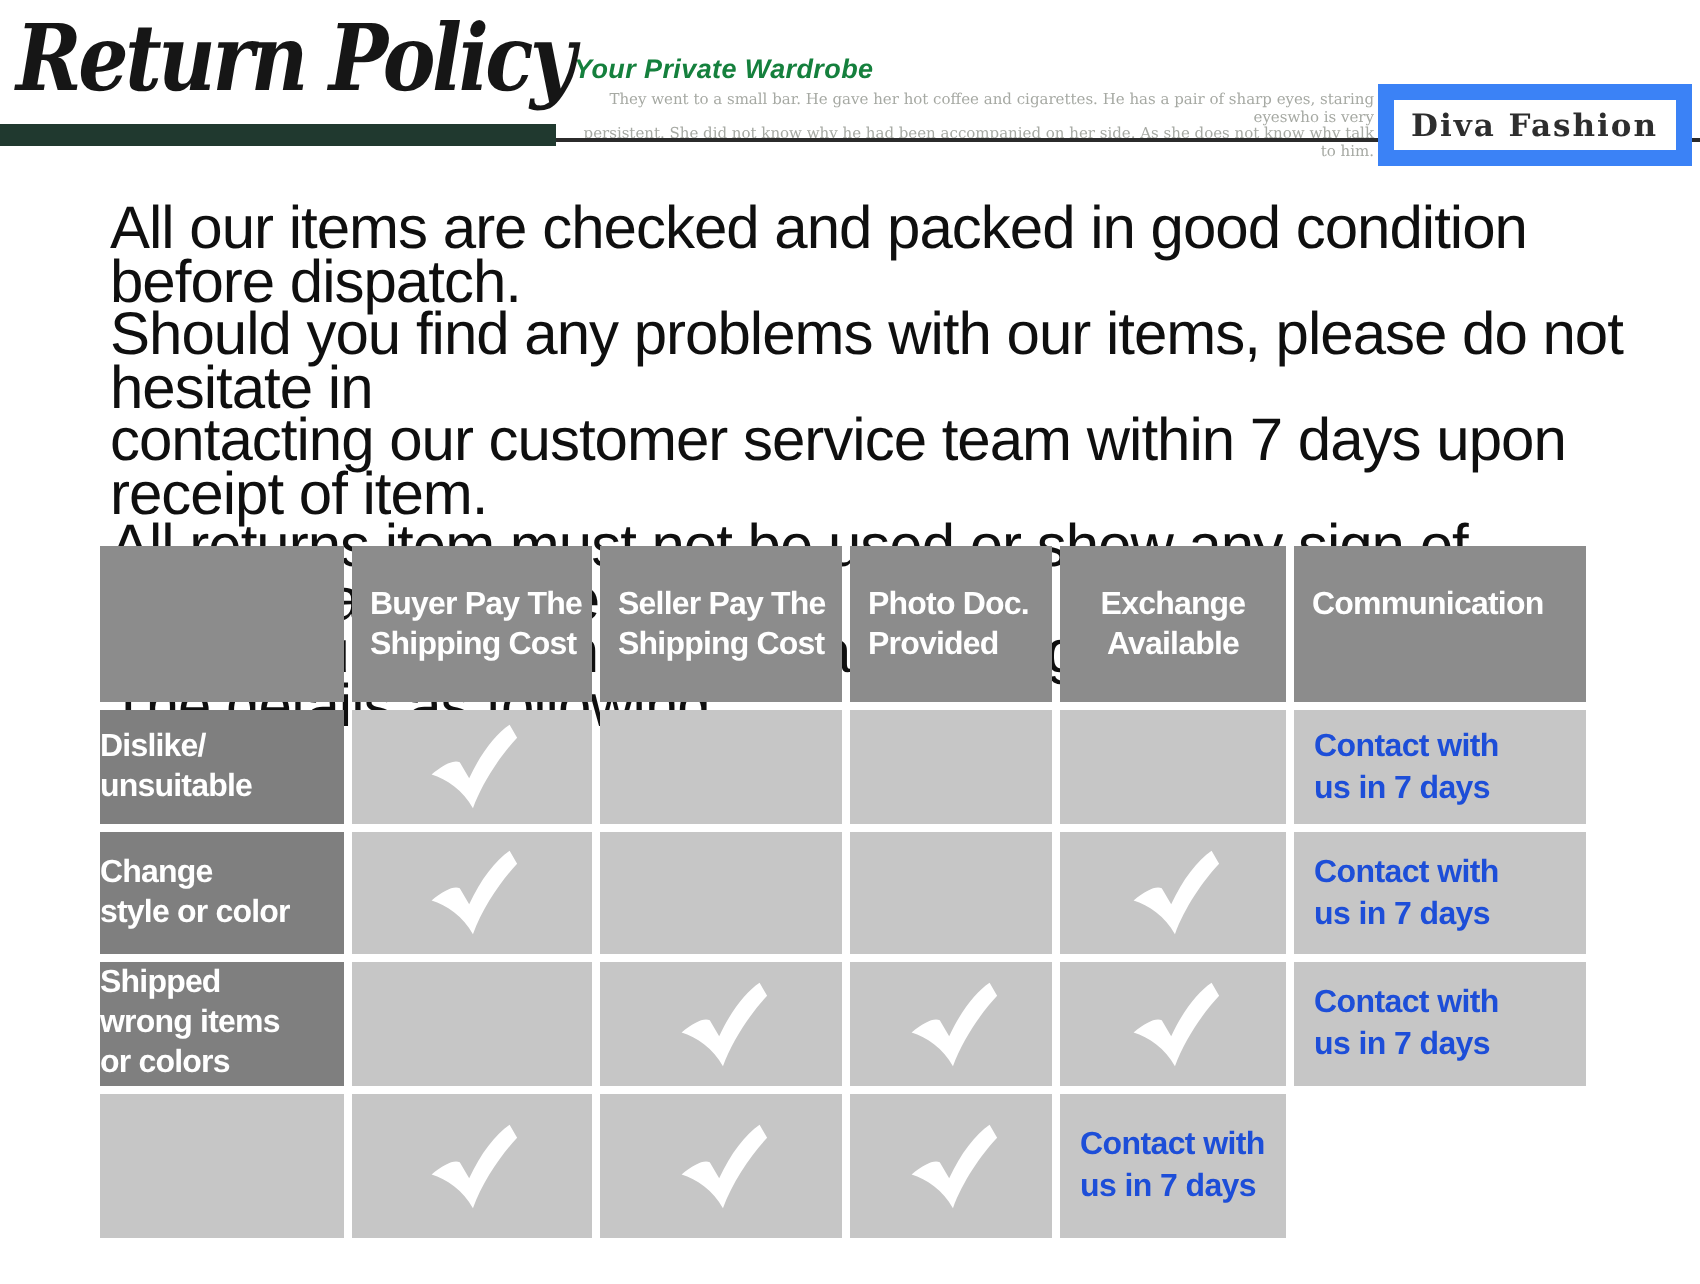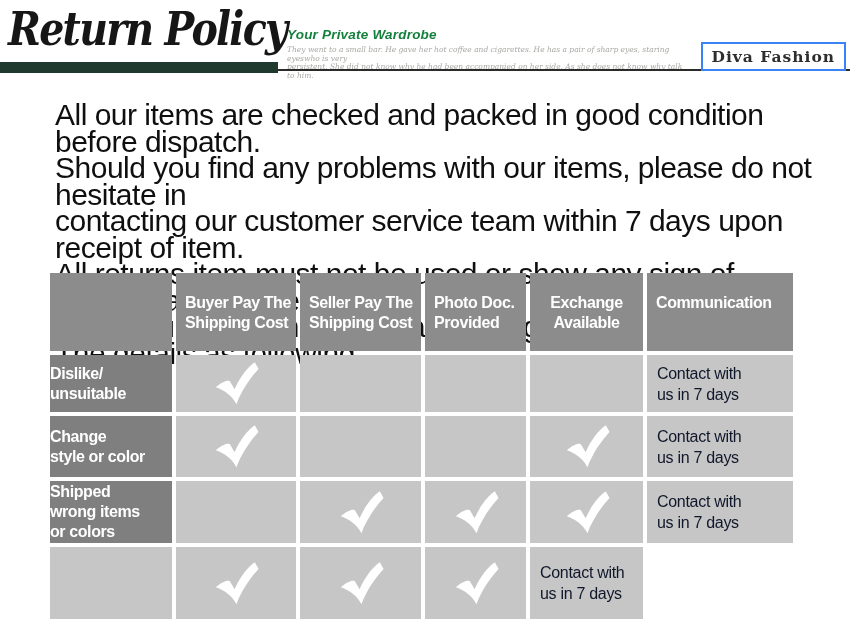--- a/index.html
+++ b/index.html
@@ -11,24 +11,24 @@
          font-family:"DejaVu Serif",serif;font-style:italic;font-weight:bold;
          font-size:46px;color:#161616;letter-spacing:-2px;line-height:1;
          transform:scaleX(0.86);transform-origin:left top;white-space:nowrap;}
   #green-bar{position:absolute;left:0;top:62px;width:278px;height:11px;z-index:1;
              background:var(--green,#20392f);}
   #thin-rule{position:absolute;left:278px;top:69px;width:572px;height:2px;z-index:1;
              background:var(--rule,#2b2b2b);}
   #tagline{position:absolute;left:287px;top:27px;font-size:13.5px;font-style:italic;
            font-weight:bold;color:#15803d;letter-spacing:0.2px;}
   #filler{position:absolute;left:287px;top:46px;width:400px;
-          font-family:"DejaVu Serif",serif;font-style:italic;font-size:7.5px;
-          line-height:8.5px;color:#a6a9a3;white-space:pre-line;}
+          font-family:"DejaVu Serif",serif;font-size:7.5px;
+          line-height:8.5px;color:#a6a9a3;white-space:pre-line;text-align:right;}
   #brand-box{position:absolute;right:4px;top:42px;z-index:2;background:#fff;
-             border:2px solid #3b82f6;padding:3px 9px;
+             border:8px solid #3b82f6;padding:3px 9px;
              font-family:"DejaVu Serif",serif;font-weight:bold;font-size:15.5px;
              letter-spacing:1px;color:#2e2e2e;white-space:nowrap;}
 
   
   #intro{position:absolute;left:55px;top:102px;width:760px;
          font-size:30px;line-height:26.5px;letter-spacing:-0.5px;color:#0f0f0f;
          white-space:pre-line;}
 
   
   #policy-table{position:absolute;left:50px;top:273px;display:grid;
@@ -36,21 +36,21 @@
                 grid-template-rows:78px 57px 61px 62px 72px;gap:4px;}
   .cell{display:flex;box-sizing:border-box;}
   .th{background:var(--header-bg,#8c8c8c);color:#fff;font-weight:bold;font-size:16px;
       letter-spacing:-0.4px;line-height:19.5px;padding:20px 2px 0 9px;
       white-space:pre-line;align-items:flex-start;}
   .th.center{justify-content:center;text-align:center;padding-left:0;padding-right:0;}
   .label{background:var(--label-bg,#7f7f7f);color:#ffffff;font-weight:bold;font-size:16px;
          line-height:20px;letter-spacing:-0.4px;
          align-items:center;white-space:pre-line;}
   .data{background:var(--cell-bg,#c6c6c6);align-items:center;justify-content:center;}
-  .comm{background:var(--cell-bg,#c6c6c6);color:#0f172a;font-weight:normal;font-size:16px;
+  .comm{background:var(--cell-bg,#c6c6c6);color:#1d4ed8;font-weight:bold;font-size:16px;
         line-height:21px;letter-spacing:-0.3px;padding-left:10px;
         align-items:center;white-space:pre-line;}
   .check{width:52px;height:47px;fill:var(--check,#ffffff);}
 </style>
 </head>
 <body>
 
 <div id="page">
 
   <div id="title">Return Policy</div>

